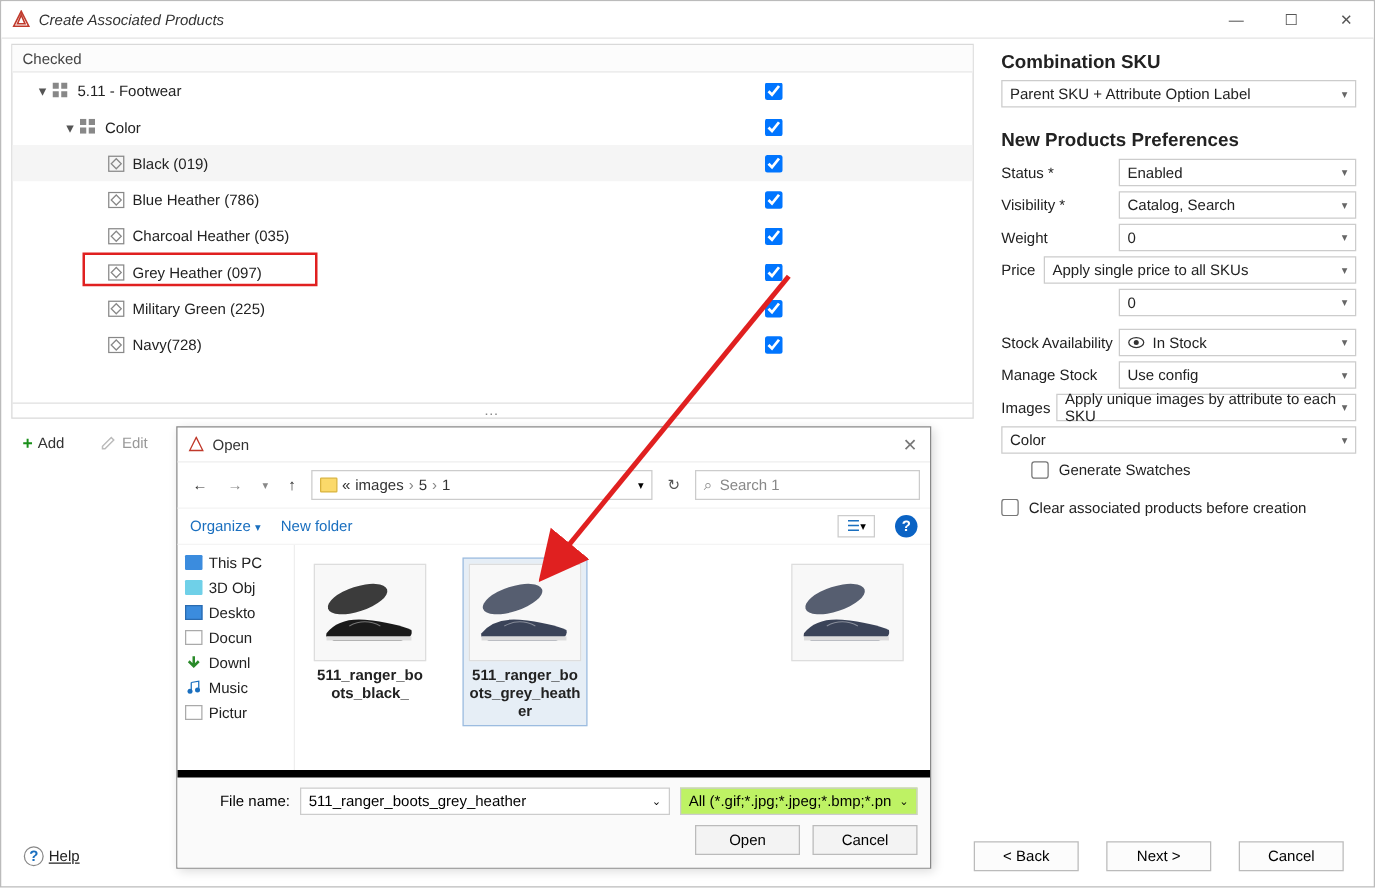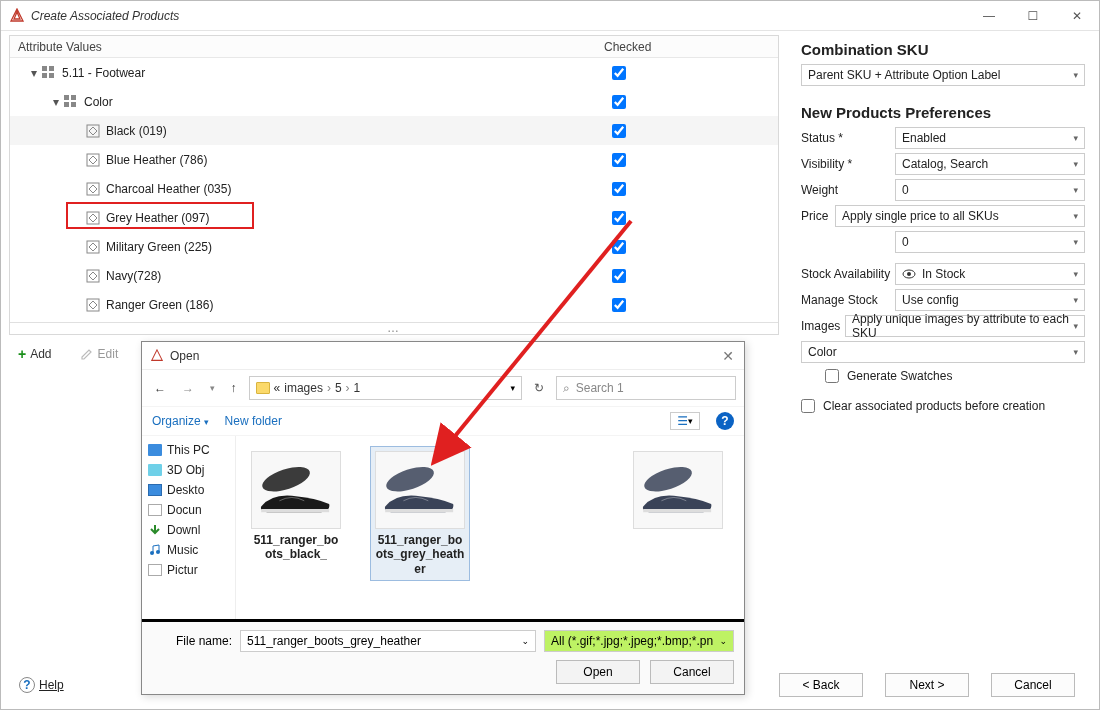--- a/index.html
+++ b/index.html
@@ -70,21 +70,21 @@
 .filedlg .side-item.desk .ico { background: #3b8cde; border: 1px solid #2a6bb0; }
 .filedlg .side-item.doc .ico { background: #fff; border: 1px solid #aaa; }
 .filedlg .side-item.dl .ico { background: transparent; }
 .filedlg .side-item.mus .ico { background: transparent; }
 .filedlg .fd-files { flex: 1; padding: 10px; display: flex; gap: 24px; align-items: flex-start; font-weight: bold; }
 .thumb { width: 100px; display: flex; flex-direction: column; align-items: center; padding: 4px; border: 1px solid transparent; }
 .thumb.selected { background: #e6eef6; border: 1px solid #9cbce0; }
 .thumb .img { width: 90px; height: 78px; background: #f8f8f8; border: 1px solid #ddd; display: flex; align-items: center; justify-content: center; }
 .thumb .cap { text-align: center; margin-top: 4px; color: #222; line-height: 1.2; word-break: break-word; }
 .thumb.right { margin-left: auto; margin-right: 6px; }
-.filedlg .fd-bottom { border-top: 3px solid #000000; padding: 8px 10px 10px 10px; display: flex; flex-direction: column; gap: 8px; background: #fafafa; }
+.filedlg .fd-bottom { border-top: 6px solid #000000; padding: 8px 10px 10px 10px; display: flex; flex-direction: column; gap: 8px; background: #fafafa; }
 .filedlg .fn-row { display: flex; align-items: center; gap: 8px; }
 .filedlg .fn-row .lbl { width: 80px; text-align: right; }
 .filedlg .fn-row .combo { flex: 1; height: 22px; border: 1px solid #ccc; background: #fff; display: flex; align-items: center; padding: 0 6px; justify-content: space-between; }
 .filedlg .fn-row .filter { width: 190px; height: 22px; border: 1px solid #ccc; background: #bef264; display: flex; align-items: center; padding: 0 6px; justify-content: space-between; }
 .filedlg .btn-row { display: flex; justify-content: flex-end; gap: 10px; }
 .dlg-btn { width: 84px; height: 24px; border: 1px solid #bbb; background: #f3f3f3; display: flex; align-items: center; justify-content: center; cursor: pointer; }
 
 
 .right-col h2 { font-size: 15px; font-weight: 600; color: #222; margin-bottom: 6px; }
 .right-col .combo { height: 22px; border: 1px solid #ccc; display: flex; align-items: center; padding: 0 6px; justify-content: space-between; color: #222; background: #fff; }
@@ -122,21 +122,20 @@
   <span class="title">Create Associated Products</span>
   <div class="winbtn">—</div>
   <div class="winbtn">☐</div>
   <div class="winbtn">✕</div>
 </div>
 
 <div class="main">
   <div class="left-col">
     <div class="tree-area">
       <div class="tree-header">
-        <div class="col-attr">Attribute Values</div>
         <div class="col-chk">Checked</div>
       </div>
       <div class="tree-body" id="tree-body">
           <div class="tree-row">
             <span class="indent" style="width:18px"></span>
             <span class="expander">▾</span>
             <span class="attr-icon">
               <svg width="12" height="12">
                 <rect x="0" y="0" width="5" height="5" fill="#888"></rect>
                 <rect x="7" y="0" width="5" height="5" fill="#888"></rect>
@@ -239,34 +238,20 @@
           <div class="tree-row">
             <span class="indent" style="width:62px"></span>
             <span class="expander"></span>
             <span class="attr-icon">
               <svg width="14" height="14">
                 <rect x="1" y="1" width="12" height="12" fill="none" stroke="#888"></rect>
                 <path d="M3 7 L7 3 L11 7 L7 11 Z" fill="none" stroke="#888"></path>
               </svg>
             </span>
             <span class="label">Navy(728)</span>
-            <span class="check-cell">
-              <input type="checkbox" checked="" style="">
-            </span>
-          </div>
-          <div class="tree-row">
-            <span class="indent" style="width:62px"></span>
-            <span class="expander"></span>
-            <span class="attr-icon">
-              <svg width="14" height="14">
-                <rect x="1" y="1" width="12" height="12" fill="none" stroke="#888"></rect>
-                <path d="M3 7 L7 3 L11 7 L7 11 Z" fill="none" stroke="#888"></path>
-              </svg>
-            </span>
-            <span class="label">Ranger Green (186)</span>
             <span class="check-cell">
               <input type="checkbox" checked="" style="">
             </span>
           </div>
         </div>
       <div class="dots-divider">…</div>
     </div>
     <div class="under-toolbar">
       <div class="btn add">
         <span class="plus">+</span>

